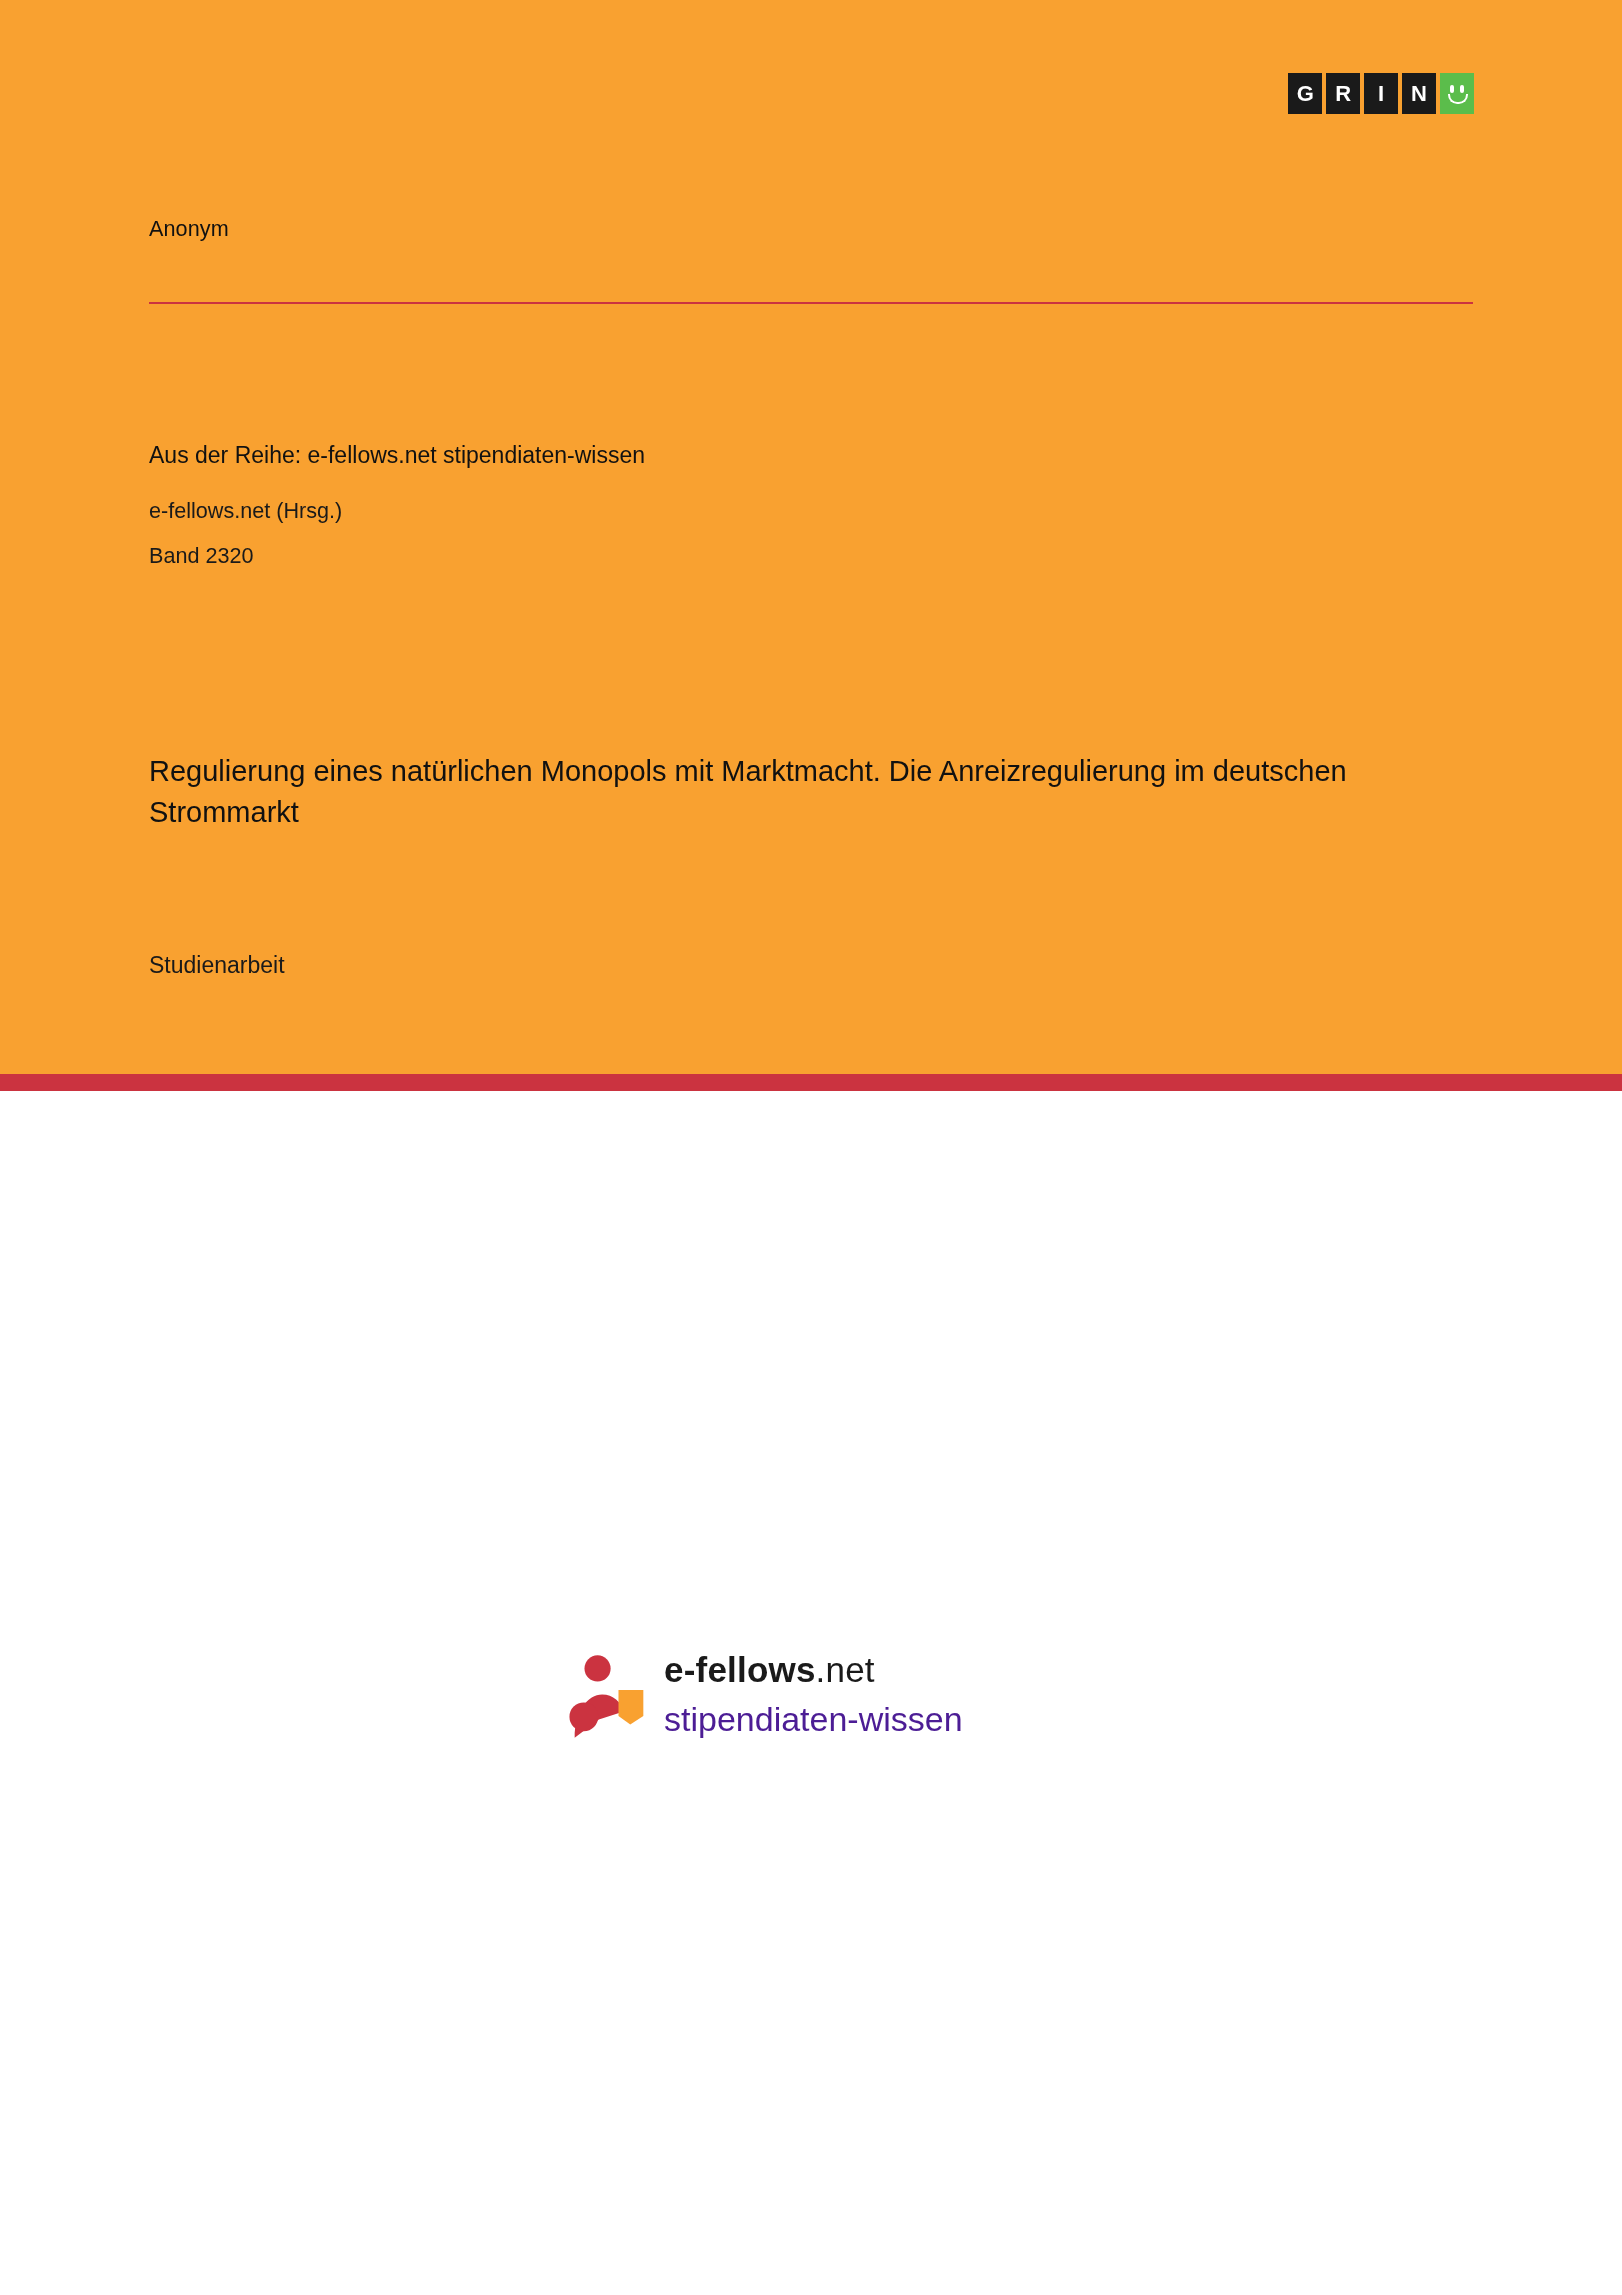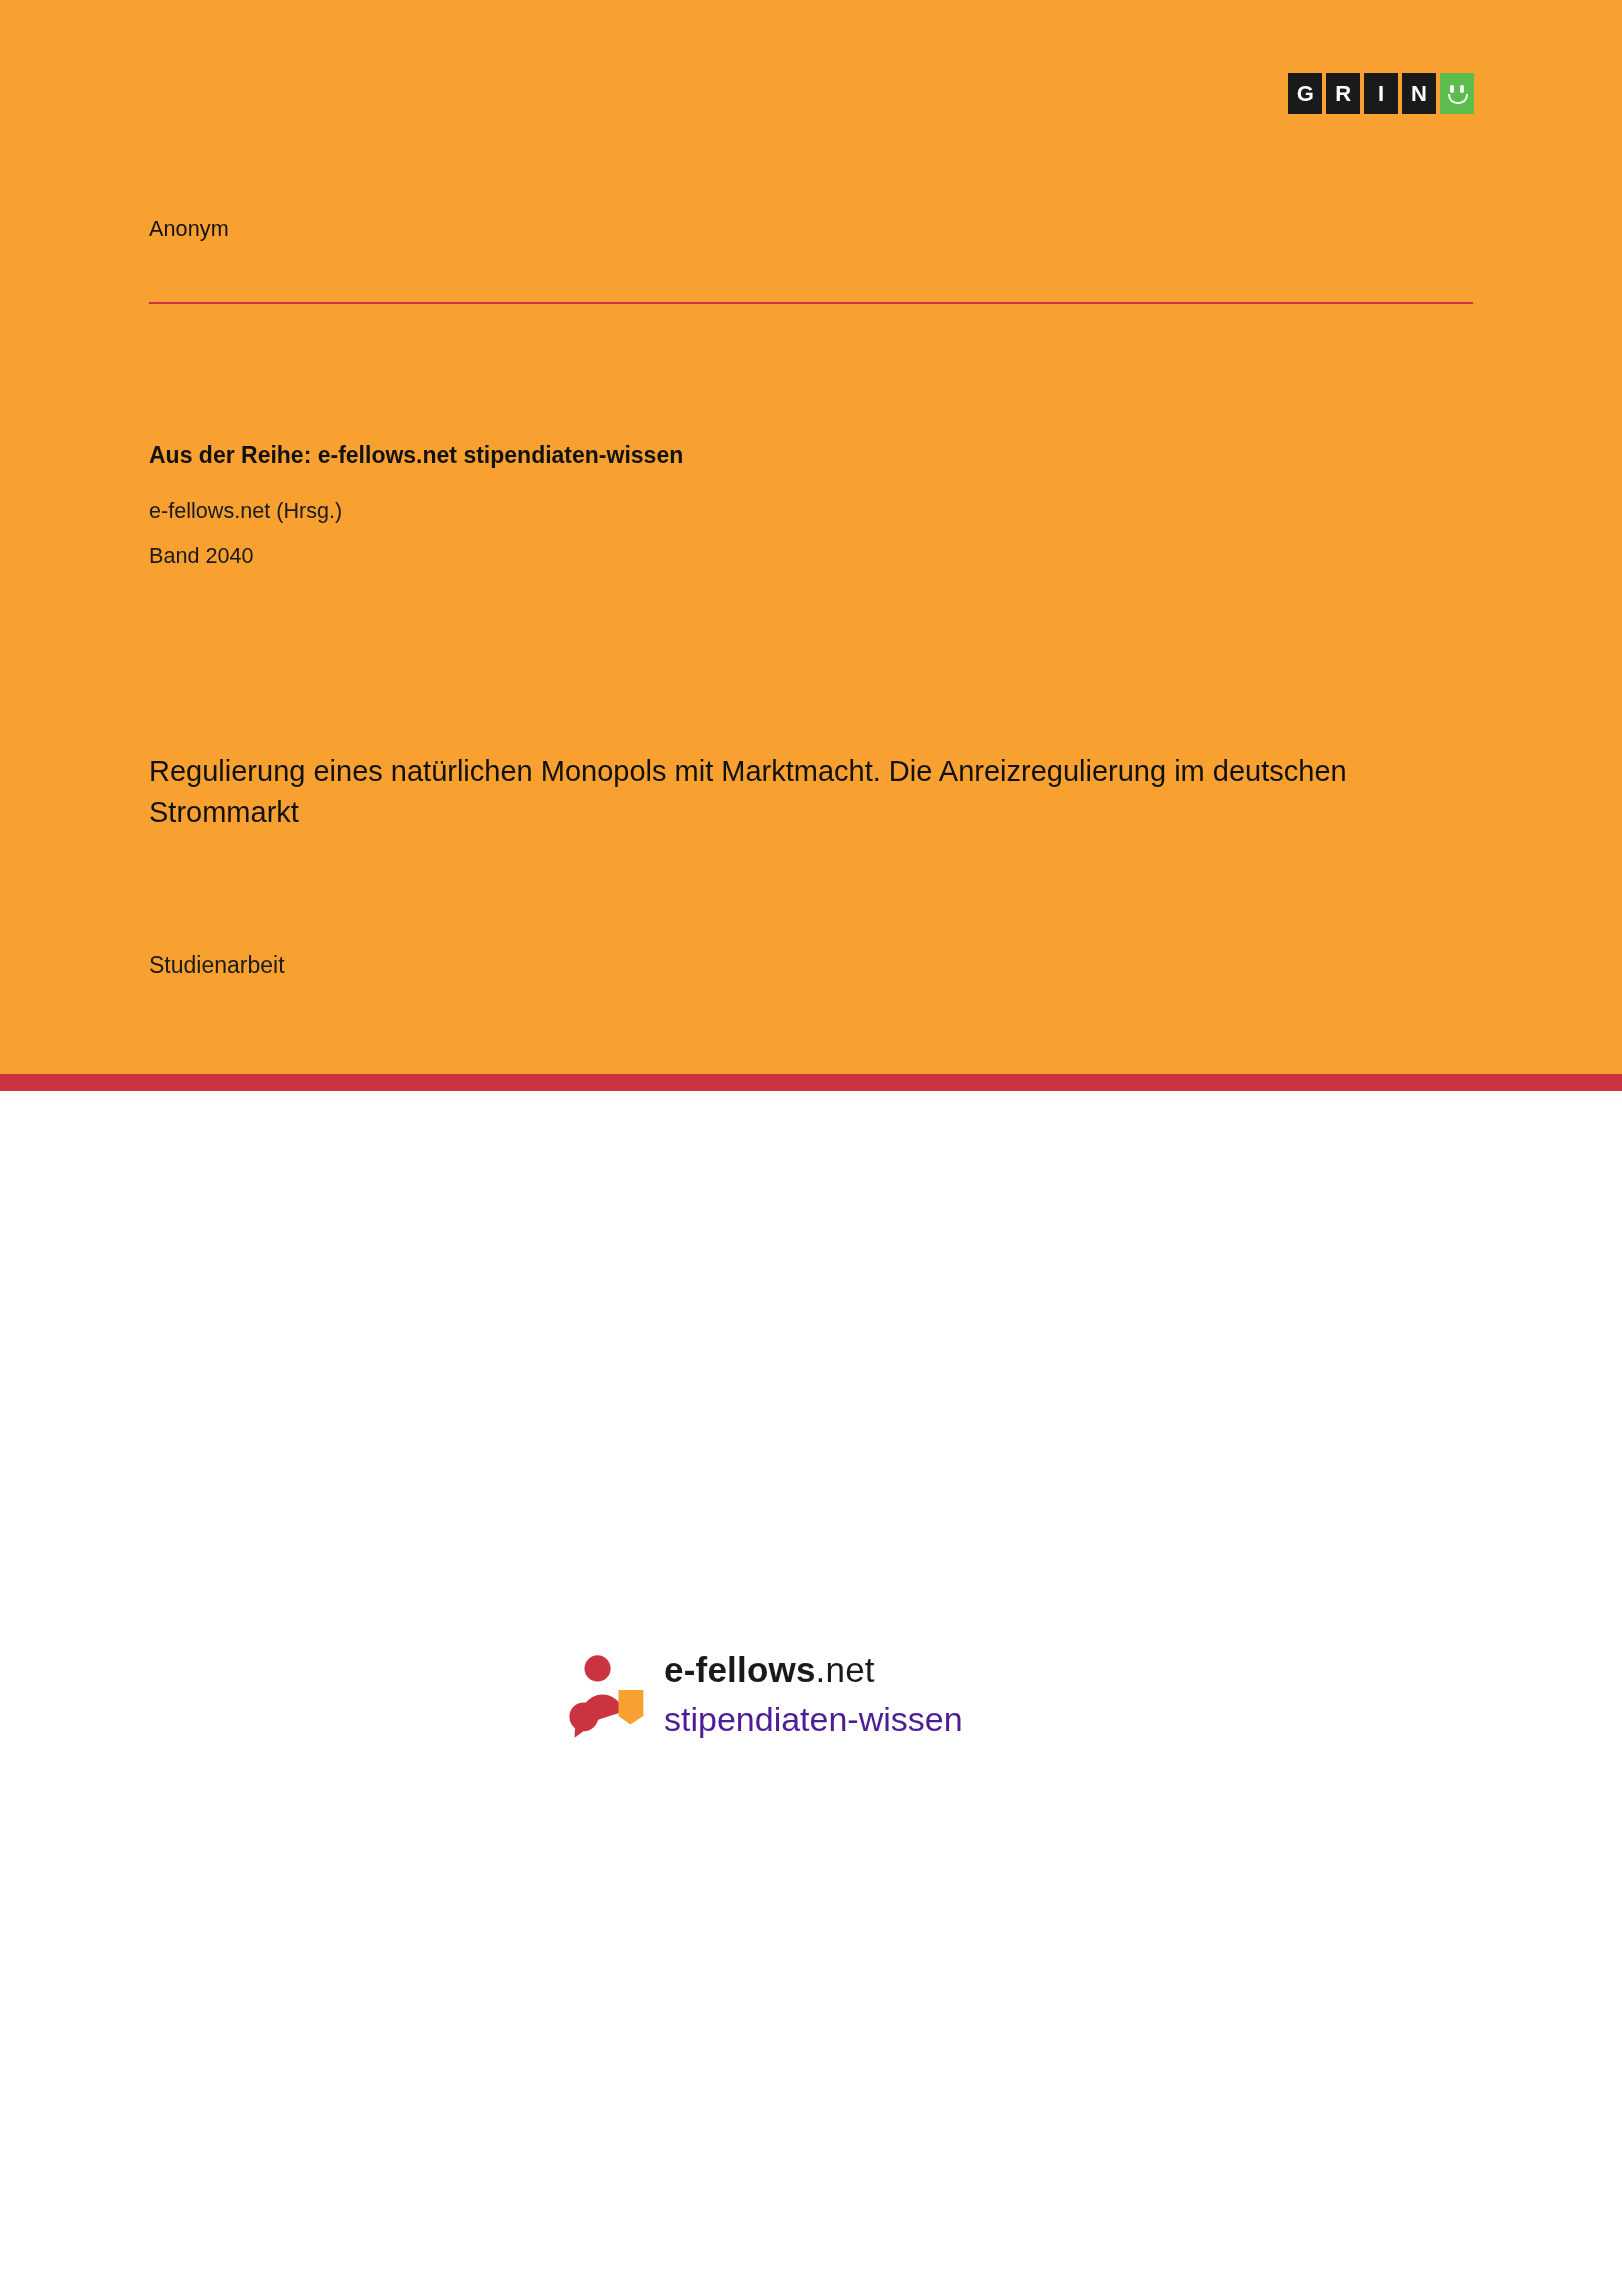--- a/index.html
+++ b/index.html
@@ -110,21 +110,21 @@
 
   
   .series {
     position: absolute;
     left: 149px;
     top: 440px;
     width: 1309px;
   }
   .series-title {
     font-size: 23px;
-    font-weight: bold;
+    font-weight: normal;
     color: #111111;
     line-height: 1.35;
   }
   .series-editor {
     margin-top: 25px;
     font-size: 21.6px;
     color: #1a1a1a;
     line-height: 1.35;
   }
   .series-volume {
@@ -209,21 +209,21 @@
       <span class="mouth"></span>
     </div>
   </div>
 
   <div class="author">Anonym</div>
   <div class="author-rule"></div>
 
   <div class="series">
     <div class="series-title">Aus der Reihe: e-fellows.net stipendiaten-wissen</div>
     <div class="series-editor">e-fellows.net (Hrsg.)</div>
-    <div class="series-volume">Band 2040</div>
+    <div class="series-volume">Band 2320</div>
   </div>
 
   <div class="doc-title">Regulierung eines natürlichen Monopols mit Marktmacht. Die Anreizregulierung im deutschen Strommarkt</div>
   <div class="doc-type">Studienarbeit</div>
 
   <div class="publisher">
     <div class="pub-mark">
       <svg viewBox="0 0 145 130" width="95" height="85" xmlns="http://www.w3.org/2000/svg">
         <circle cx="68" cy="22" r="20" fill="#cb3340"></circle>
         <path d="M33 128 C33 88 53 62 75 62 C92 62 104 74 108 88 L70 100 Z" fill="#cb3340"></path>

